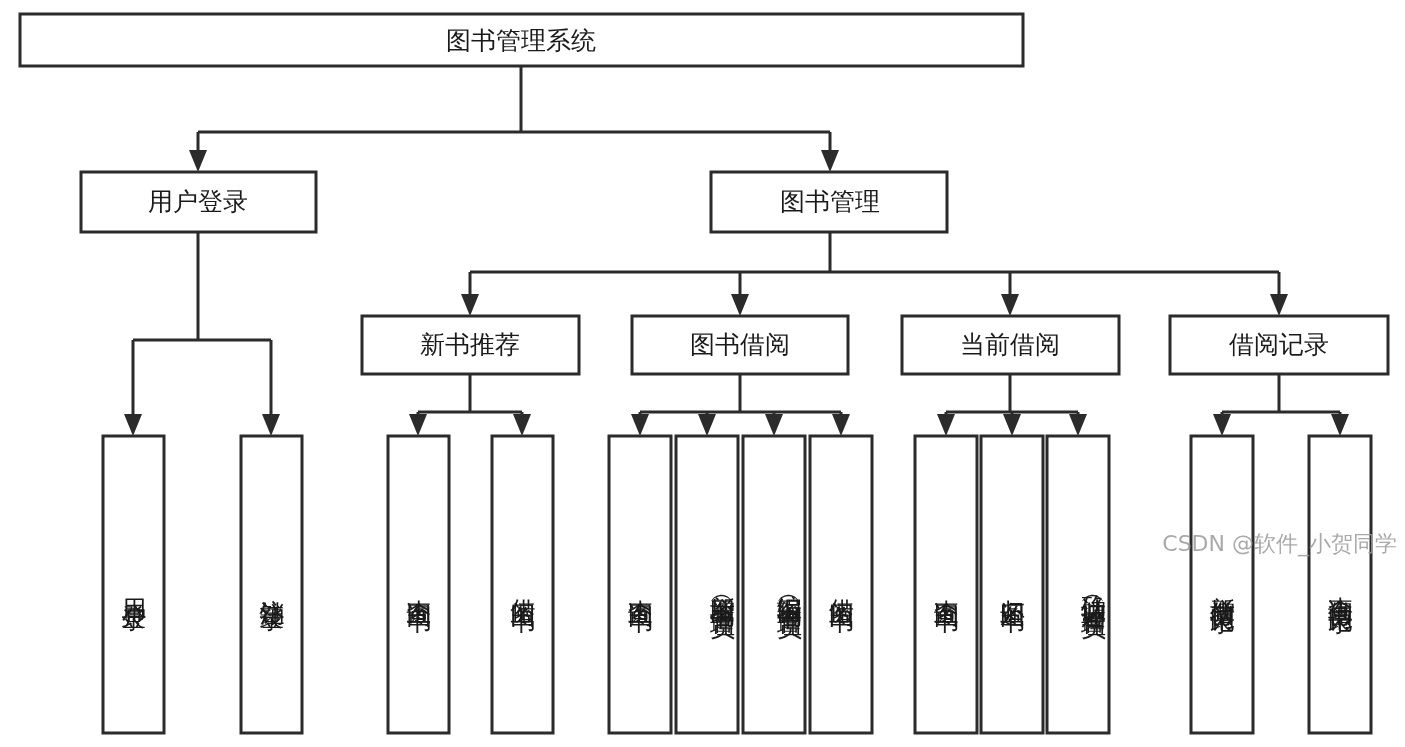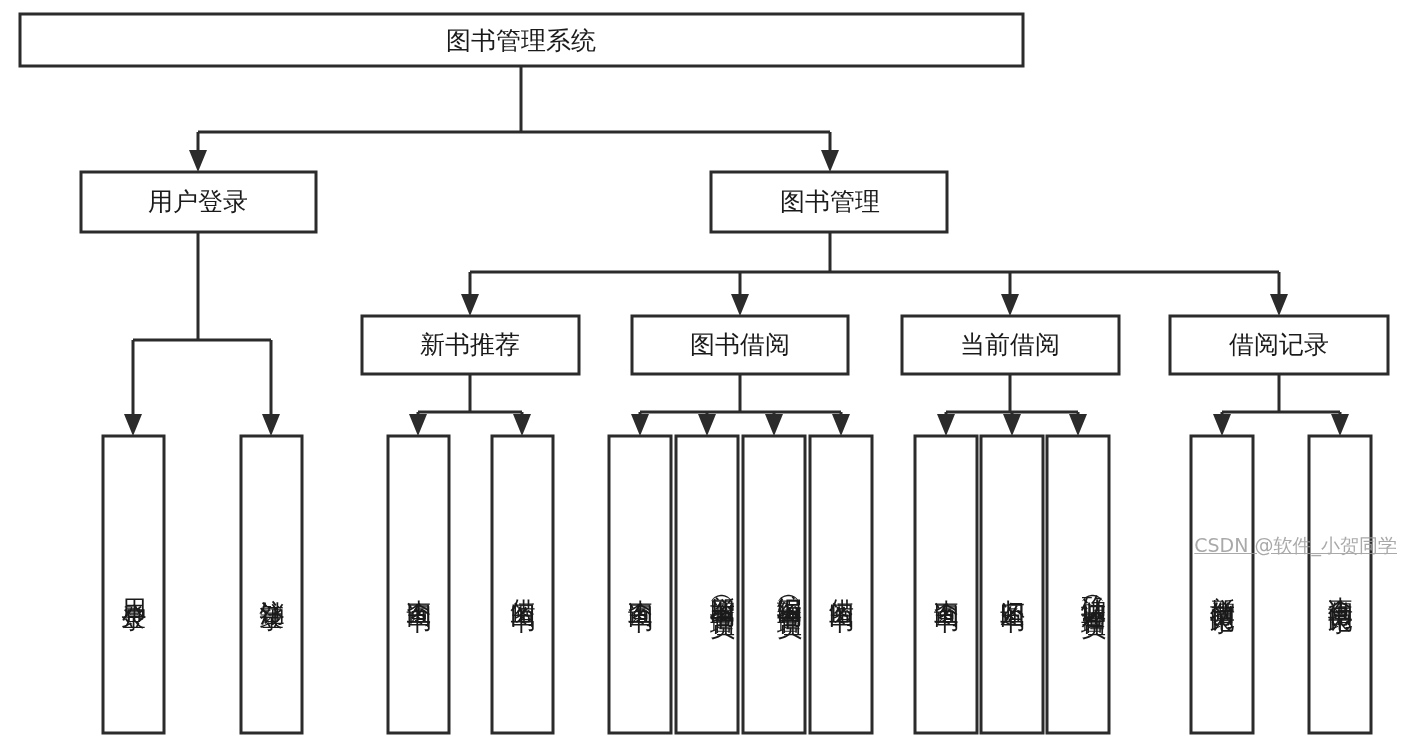--- a/index.html
+++ b/index.html
@@ -61,25 +61,24 @@
     align-items: center;
     justify-content: center;
     white-space: nowrap;
     pointer-events: none;
   }
   .watermark {
     position: absolute;
     right: 8px;
     bottom: 4px;
     font-family: "DejaVu Sans", "Liberation Sans", sans-serif;
-    font-size: 19px;
+    font-size: 22px;
     color: #9b9b9b;
     opacity: 0.85;
     white-space: nowrap;
-    text-decoration: underline;
   }
 </style>
 </head>
 <body>
 
 <div id="diagram-root">
 
   <svg id="flow" viewBox="0 0 1405 747">
 
     <g>

